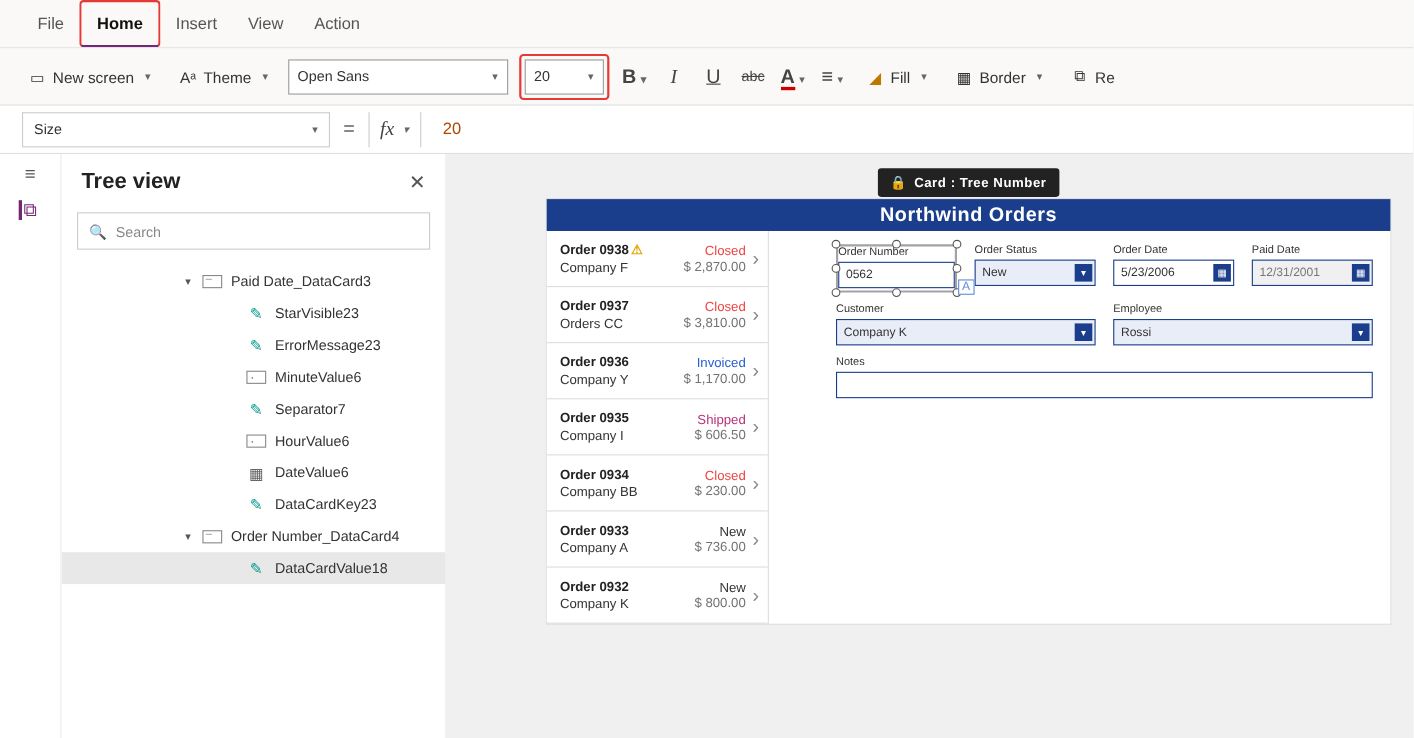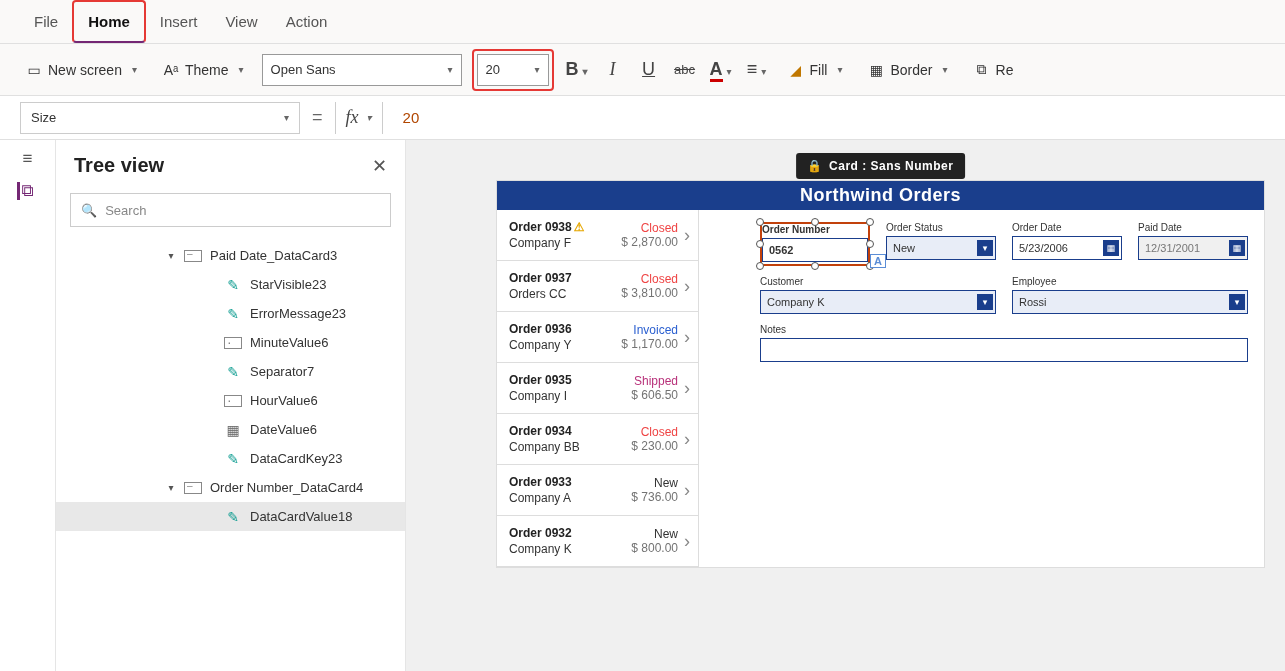--- a/index.html
+++ b/index.html
@@ -59,21 +59,21 @@
 .form { flex:1; padding:12px 16px; display:grid; grid-template-columns: repeat(4, 110px); gap:10px 16px; align-content:start;}
 .fld { display:flex; flex-direction:column; gap:3px;}
 .fld label { font-size:10px; color:#333;}
 .fld .ctrl { border:1px solid #1a3e8c; height:24px; display:flex; align-items:center; justify-content:space-between; padding:0 6px; font-size:11px; background:#fff;}
 .fld .ctrl.dd { background:#e8edf7;}
 .fld .ctrl .dd-btn { background:#1a3e8c; color:#fff; width:16px; height:16px; display:flex; align-items:center; justify-content:center; font-size:9px; margin-right:-4px;}
 .fld .ctrl.ro { background:#f0f0f0; color:#777;}
 .fld.full { grid-column: 1 / span 4;}
 .fld.w2 { grid-column: span 2;}
 .notes { height:28px;}
-.sel-box { position:relative; border:2px solid #c2410c; border-radius:2px; padding-bottom:2px;font-weight:bold;}
+.sel-box { position:relative; border:2px solid #a3a3a3; border-radius:2px; padding-bottom:2px;}
 .handles { position:absolute; inset:-6px; pointer-events:none;}
 .handle { position:absolute; width:8px; height:8px; border:1.5px solid #555; border-radius:50%; background:#fff;}
 .h-tl{top:0;left:0;} .h-tm{top:0;left:50%;transform:translateX(-50%);} .h-tr{top:0;right:0;}
 .h-bl{bottom:0;left:0;} .h-bm{bottom:0;left:50%;transform:translateX(-50%);} .h-br{bottom:0;right:0;}
 .h-ml{top:50%;left:0;transform:translateY(-50%);} .h-mr{top:50%;right:0;transform:translateY(-50%);}
 .txtA { position:absolute; right:-18px; bottom:-4px; border:1px solid #5b8dd6; color:#5b8dd6; font-size:11px; padding:0 3px; background:#fff;}
 .s-closed{color:#ef4444;} .s-invoiced{color:#2a5fd0;} .s-shipped{color:#b8317a;} .s-new{color:#333;}
 .warn-ico{color:#e6a700; font-size:12px;}
 </style>
 </head>
@@ -207,21 +207,21 @@
           <span>DataCardValue18</span>
         </div>
       </div>
   </div>
 
   <div class="canvas">
     <div class="app-frame">
       <div class="app-banner">
         <div class="tooltip">
           <span>🔒</span>
-          <span>Card : Sans Number</span>
+          <span>Card : Tree Number</span>
         </div>
         <span>Northwind Orders</span>
       </div>
       <div class="app-body">
         <div class="order-list" id="order-list">
             <div class="order-row">
               <div class="left">
                 <div class="oid">Order 0938<span class="warn-ico">⚠</span></div>
                 <div class="company">Company F</div>
               </div>

